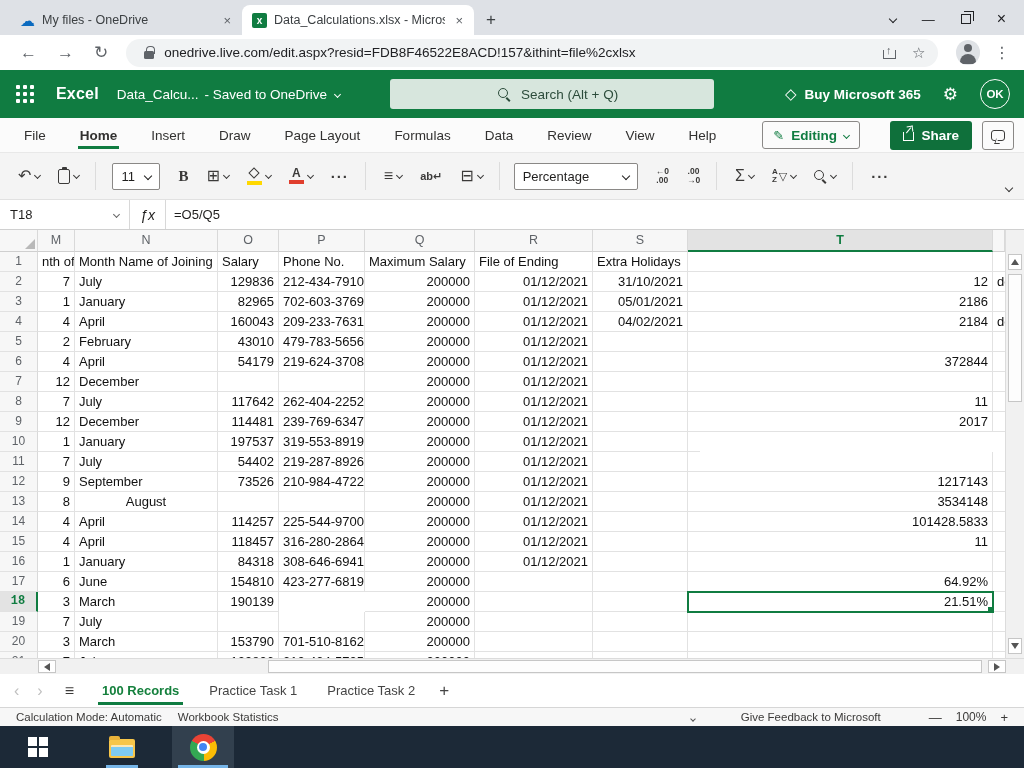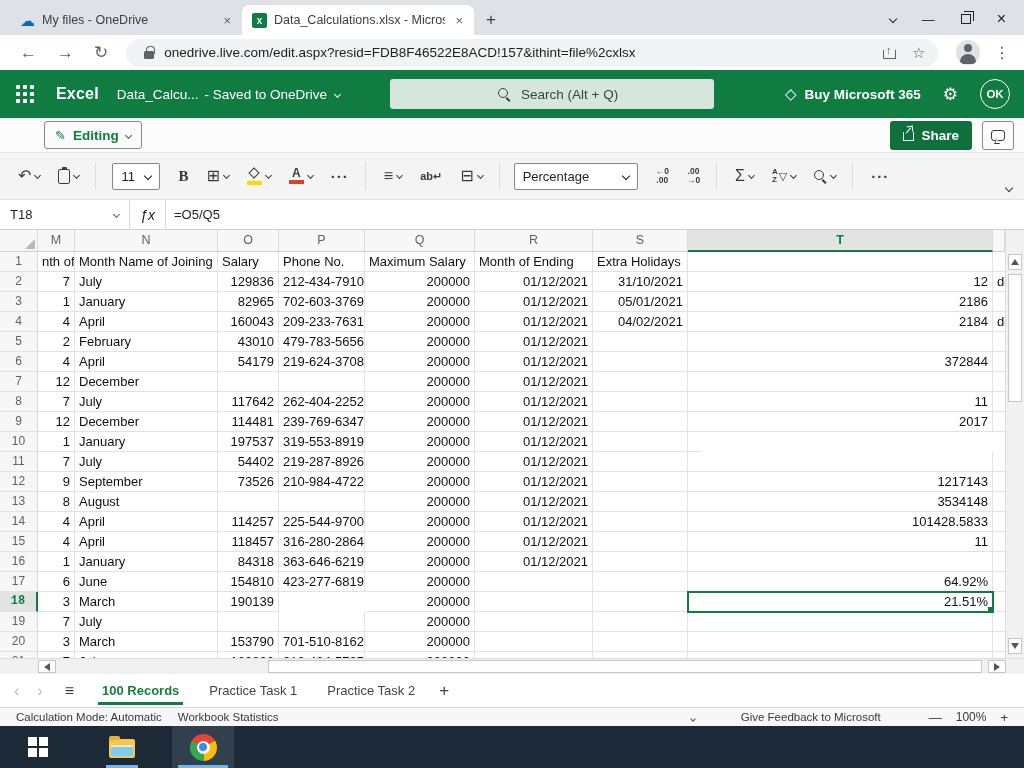--- a/index.html
+++ b/index.html
@@ -230,20 +230,32 @@
       <span class="buy">
         <span class="diamond">◇</span>
         <span>Buy Microsoft 365</span>
       </span>
       <span class="gear">⚙</span>
       <span class="avatar">OK</span>
     </div>
   </div>
 
   <div class="menubar">
+    <span id="ribbon-tabs" style="display:flex;align-items:center;">
+        <span class="mitem">File</span>
+        <span class="mitem active">Home</span>
+        <span class="mitem">Insert</span>
+        <span class="mitem">Draw</span>
+        <span class="mitem">Page Layout</span>
+        <span class="mitem">Formulas</span>
+        <span class="mitem">Data</span>
+        <span class="mitem">Review</span>
+        <span class="mitem">View</span>
+        <span class="mitem">Help</span>
+      </span>
     <span class="editing">
       <span class="pencil">✎</span>
       <span>Editing</span>
       <span class="chv"></span>
     </span>
     <span class="sharebtn">
       <span class="share-x"></span>
       <span>Share</span>
     </span>
     <span class="commentbtn">
@@ -370,21 +382,21 @@
         <div class="gc hd selcol" style="width: 305px;">T</div>
         <div class="gc hd" style="width: 12px;"></div>
       </div>
       <div class="grow">
         <div class="gc rowhd" style="width: 38px;">1</div>
         <div class="gc" style="width: 37px; text-align: left;">nth of</div>
         <div class="gc" style="width: 143px; text-align: left;">Month Name of Joining</div>
         <div class="gc" style="width: 61px; text-align: left;">Salary</div>
         <div class="gc" style="width: 86px; text-align: left;">Phone No.</div>
         <div class="gc" style="width: 110px; text-align: left;">Maximum Salary</div>
-        <div class="gc" style="width: 118px; text-align: left;">Month of Ending</div>
+        <div class="gc" style="width: 118px; text-align: left;">File of Ending</div>
         <div class="gc" style="width: 95px; text-align: left;">Extra Holidays</div>
         <div class="gc" style="width: 305px; text-align: left;"></div>
         <div class="gc" style="width: 12px; border-right: none;"></div>
       </div>
       <div class="grow">
         <div class="gc rowhd" style="width: 38px;">2</div>
         <div class="gc" style="width: 37px; text-align: right;">7</div>
         <div class="gc" style="width: 143px; text-align: left;">July</div>
         <div class="gc" style="width: 61px; text-align: right;">129836</div>
         <div class="gc" style="width: 86px; text-align: right;">212-434-7910</div>
@@ -509,21 +521,21 @@
         <div class="gc" style="width: 86px; text-align: left;">210-984-4722</div>
         <div class="gc" style="width: 110px; text-align: right;">200000</div>
         <div class="gc" style="width: 118px; text-align: right;">01/12/2021</div>
         <div class="gc" style="width: 95px; text-align: right;"></div>
         <div class="gc" style="width: 305px; text-align: right;">1217143</div>
         <div class="gc" style="width: 12px; border-right: none;"></div>
       </div>
       <div class="grow">
         <div class="gc rowhd" style="width: 38px;">13</div>
         <div class="gc" style="width: 37px; text-align: right;">8</div>
-        <div class="gc" style="width: 143px; text-align: left;">August</div>
+        <div class="gc" style="width: 143px; text-align: center;">August</div>
         <div class="gc" style="width: 61px; text-align: right;"></div>
         <div class="gc" style="width: 86px; text-align: left;"></div>
         <div class="gc" style="width: 110px; text-align: right;">200000</div>
         <div class="gc" style="width: 118px; text-align: right;">01/12/2021</div>
         <div class="gc" style="width: 95px; text-align: right;"></div>
         <div class="gc" style="width: 305px; text-align: right;">3534148</div>
         <div class="gc" style="width: 12px; border-right: none;"></div>
       </div>
       <div class="grow">
         <div class="gc rowhd" style="width: 38px;">14</div>
@@ -547,21 +559,21 @@
         <div class="gc" style="width: 118px; text-align: right;">01/12/2021</div>
         <div class="gc" style="width: 95px; text-align: right;"></div>
         <div class="gc" style="width: 305px; text-align: right;">11</div>
         <div class="gc" style="width: 12px; border-right: none;"></div>
       </div>
       <div class="grow">
         <div class="gc rowhd" style="width: 38px;">16</div>
         <div class="gc" style="width: 37px; text-align: right;">1</div>
         <div class="gc" style="width: 143px; text-align: left;">January</div>
         <div class="gc" style="width: 61px; text-align: right;">84318</div>
-        <div class="gc" style="width: 86px; text-align: left;">363-646-6219</div>
+        <div class="gc" style="width: 86px; text-align: left;">308-646-6941</div>
         <div class="gc" style="width: 110px; text-align: right;">200000</div>
         <div class="gc" style="width: 118px; text-align: right;">01/12/2021</div>
         <div class="gc" style="width: 95px; text-align: right;"></div>
         <div class="gc" style="width: 305px; text-align: right;"></div>
         <div class="gc" style="width: 12px; border-right: none;"></div>
       </div>
       <div class="grow">
         <div class="gc rowhd" style="width: 38px;">17</div>
         <div class="gc" style="width: 37px; text-align: right;">6</div>
         <div class="gc" style="width: 143px; text-align: left;">June</div>

